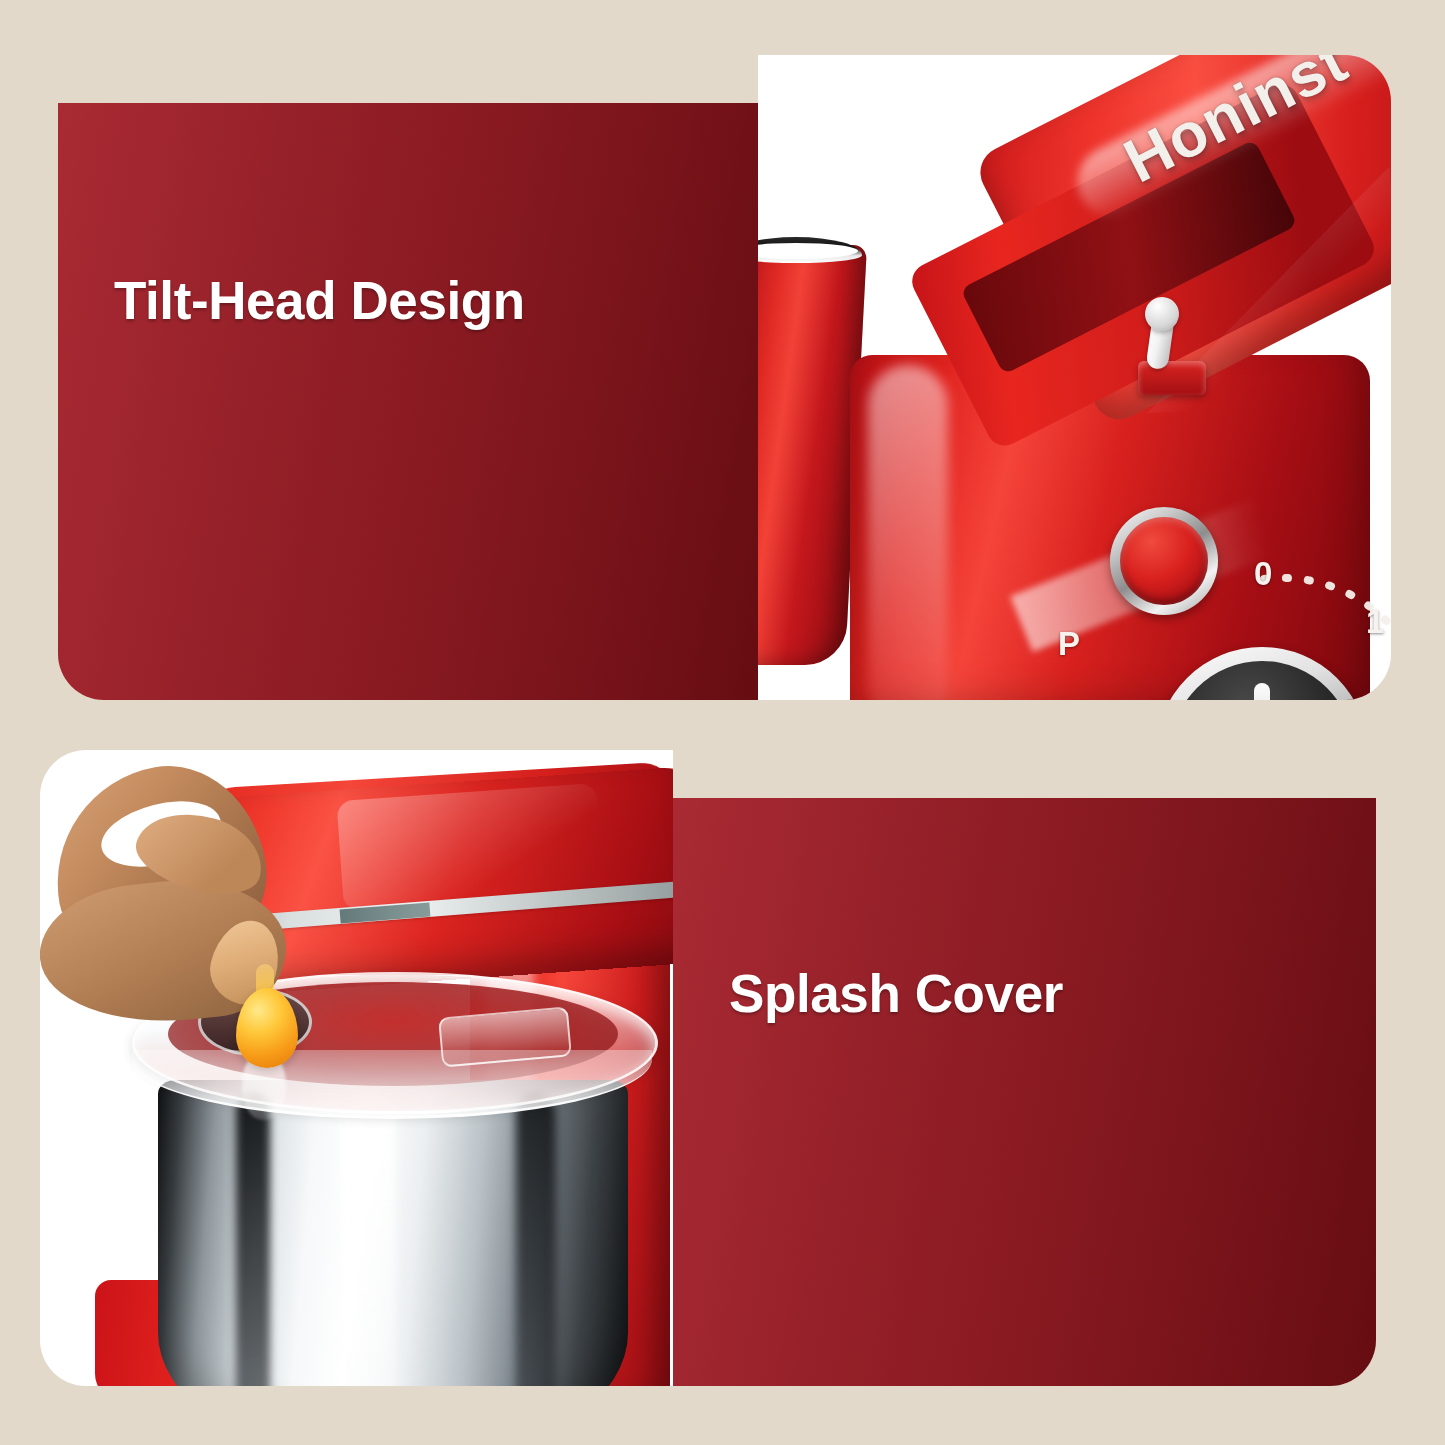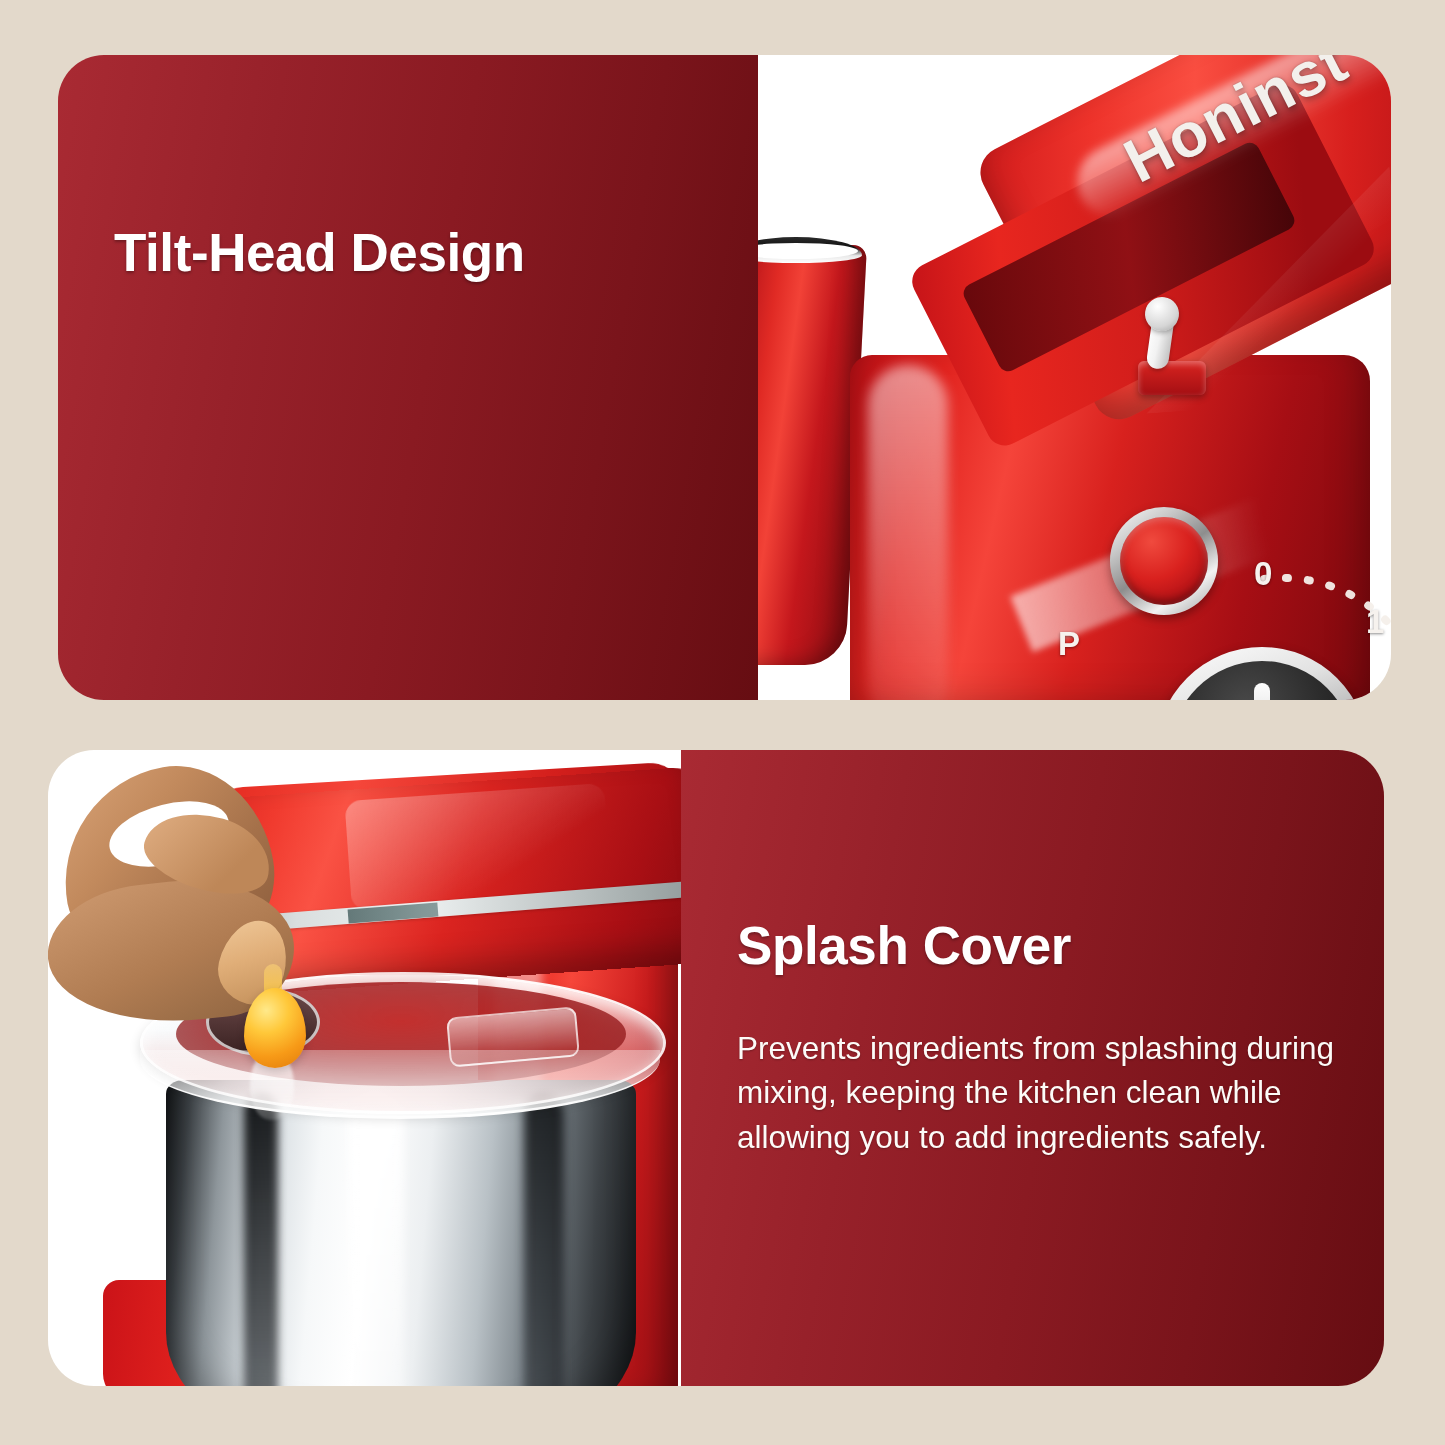--- a/index.html
+++ b/index.html
@@ -28,32 +28,33 @@
     overflow: hidden;
     display: flex;
   }
   #panel-top {
     left: 58px;
     top: 55px;
     width: 1333px;
     height: 645px;
   }
   #panel-bottom {
-    left: 48px;
+    left: 40px;
     top: 750px;
     width: 1336px;
     height: 636px;
     justify-content: space-between;
   }
 
   .text-half {
     position: relative;
     background: linear-gradient(100deg, #A92A33 0%, #97212A 28%, #8A1A22 52%, #7A141B 75%, #660D12 100%);
     flex: 0 0 auto;
     box-sizing: border-box;
+    margin-top: 48px;
   }
   #panel-top .text-half { width: 700px; padding: 170px 0 0 56px; }
   #panel-bottom .text-half { width: 703px; padding: 168px 0 0 56px; order: 2; }
 
   .photo-half {
     position: relative;
     background: #FFFFFF;
     flex: 1 1 auto;
     overflow: hidden;
   }
@@ -441,21 +442,20 @@
       <div class="ph dial-label" id="t-lab-0">0</div>
       <div class="ph dial-label" id="t-lab-1">1</div>
 
     </div>
   </section>
 
   <section class="panel" id="panel-bottom">
 
     <div class="text-half">
       <h2 class="headline">Splash Cover</h2>
-      <p class="body-copy">Prevents ingredients from splashing during mixing, keeping the kitchen clean while allowing you to add ingredients safely.</p>
     </div>
 
     <div class="photo-half">
 
       <div class="ph" id="b-stand"></div>
       <div class="ph" id="b-column"></div>
       <div class="ph" id="b-column-gloss"></div>
 
       <div class="ph" id="b-head-top"></div>
       <div class="ph" id="b-head"></div>

